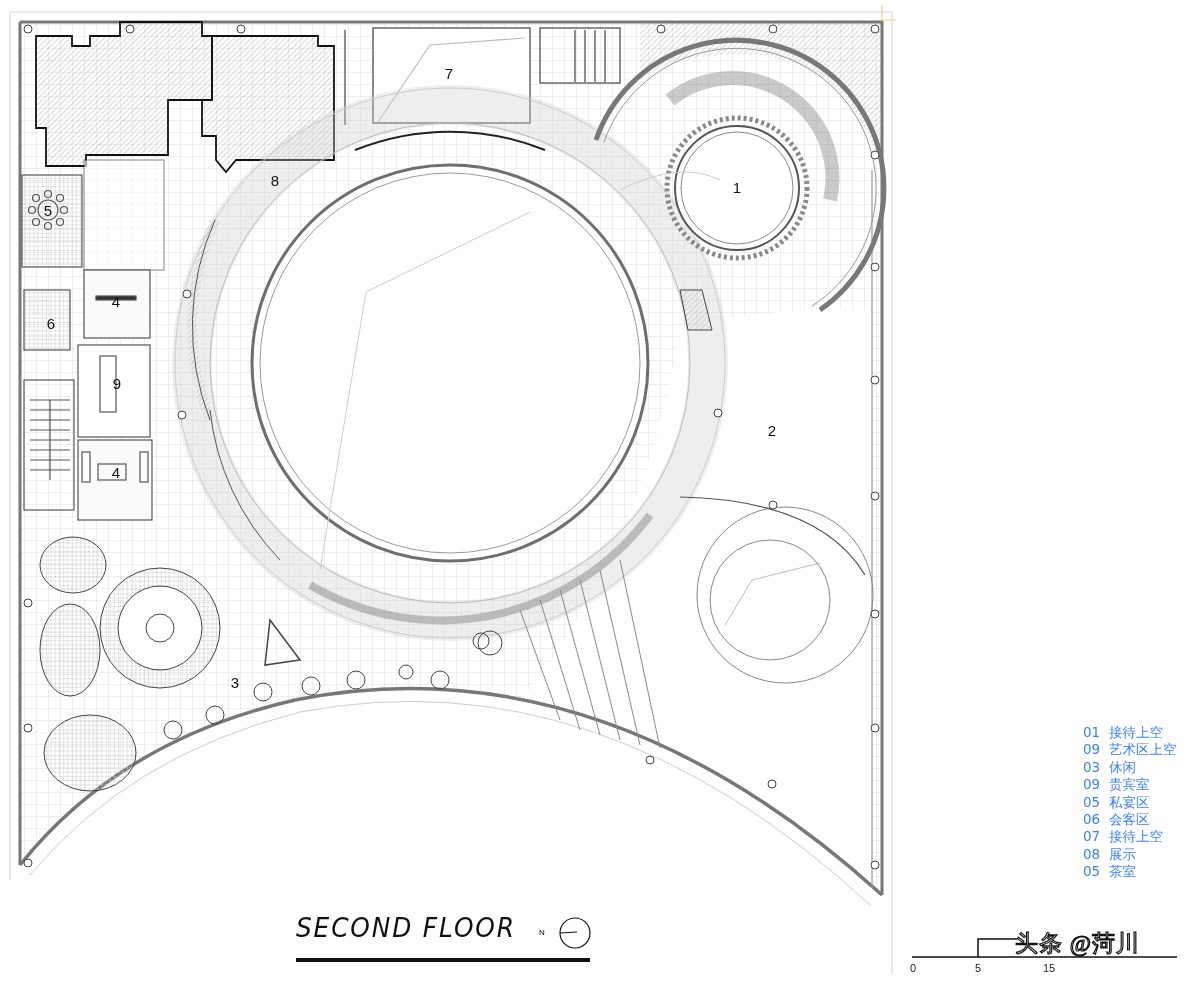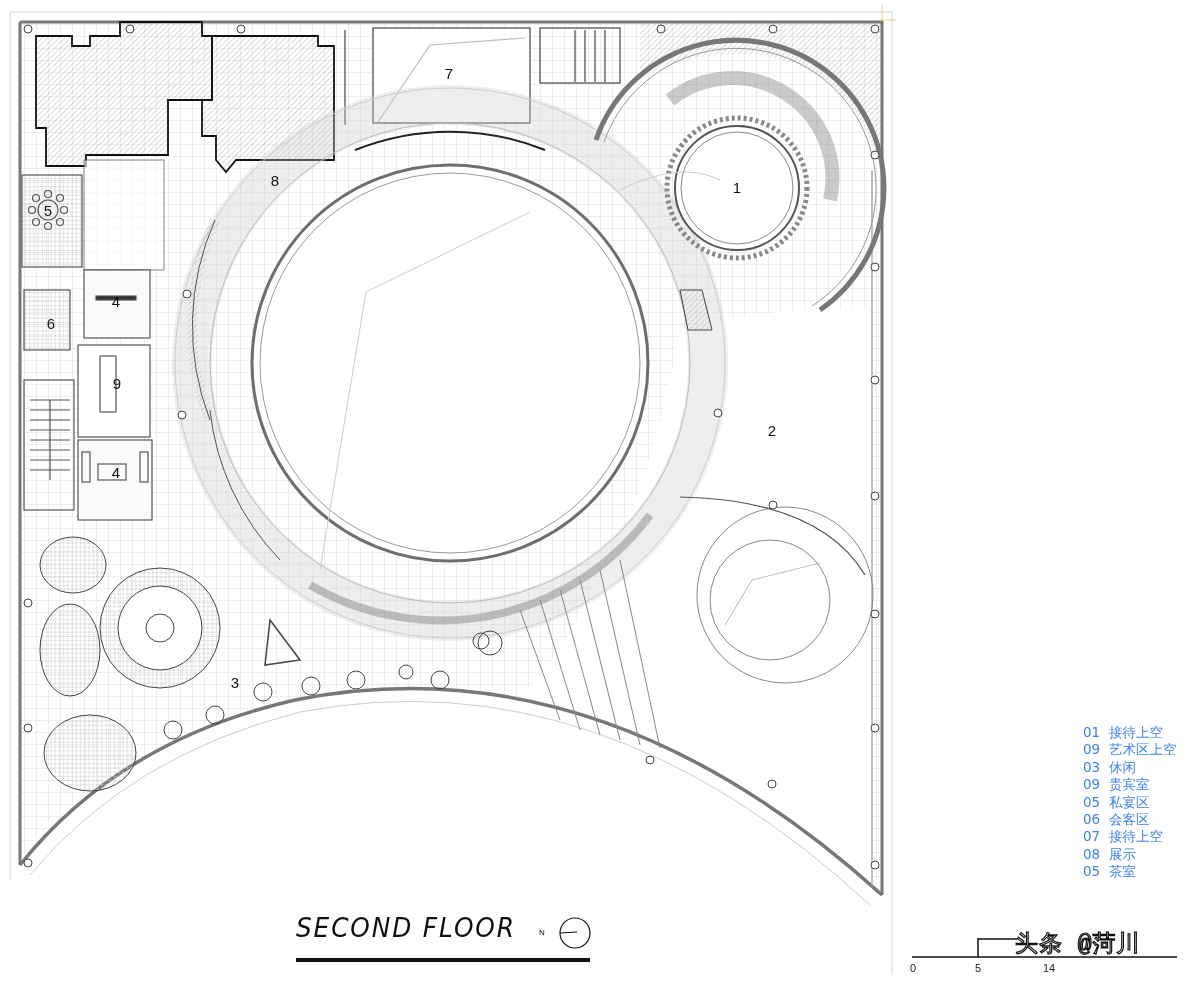--- a/index.html
+++ b/index.html
@@ -9,21 +9,21 @@
   .legend { position: absolute; left: 1083px; top: 724px; font-family: "DejaVu Sans", sans-serif; font-size: 13.5px; color: #3b82f6; line-height: 17.4px; }
   .legend-row { display: flex; gap: 10px; white-space: nowrap; }
   .legend-num { width: 16px; }
   .title-wrap { position: absolute; left: 296px; top: 912px; width: 294px; text-decoration: underline; }
   .title-text { font-family: "DejaVu Sans", sans-serif; font-style: italic; font-size: 27px; letter-spacing: 2px; color: #111; transform: scaleX(0.92); transform-origin: left; display: inline-block; }
   .title-bar { position: absolute; left: 0; top: 46px; width: 294px; height: 4px; background: #111; }
   .north { position: absolute; left: 539px; top: 914px; }
   .north-n { position: absolute; left: 0; top: 14px; font-size: 8px; font-family: "Liberation Sans", sans-serif; }
   .scale { position: absolute; left: 905px; top: 930px; width: 290px; height: 58px; }
   .scale-lbl { position: absolute; top: 32px; font-size: 11px; font-family: "Liberation Sans", sans-serif; color: #222; }
-  .watermark { position: absolute; left: 1015px; top: 928px; font-family: Liberation Mono, monospace; font-size: 23px; color: #fff; -webkit-text-stroke: 1.2px #111; letter-spacing: 1px; white-space: nowrap; }
+  .watermark { position: absolute; left: 1015px; top: 928px; font-family: Liberation Serif, serif; font-size: 23px; color: #fff; -webkit-text-stroke: 1.2px #111; letter-spacing: 1px; white-space: nowrap; }
 </style>
 </head>
 <body>
 
 <svg id="plan" viewBox="0 0 1200 988" xmlns="http://www.w3.org/2000/svg">
   <defs>
     <pattern id="grid" width="12" height="12" patternUnits="userSpaceOnUse">
       <path d="M12 0 L0 0 0 12" fill="none" stroke="#d6d6d6" stroke-width="0.8"></path>
     </pattern>
     <pattern id="hatch" width="4" height="4" patternUnits="userSpaceOnUse" patternTransform="rotate(45)">
@@ -268,17 +268,17 @@
   </svg>
 </div>
 
 <div class="scale">
   <svg width="290" height="30" style="position:absolute; left:0; top:0;">
     <path d="M7 27 L73 27 L73 9 L112 9" fill="none" stroke="#111" stroke-width="1.5"></path>
     <line x1="73" y1="27" x2="272" y2="27" stroke="#111" stroke-width="1.5"></line>
   </svg>
   <span class="scale-lbl" style="left:5px;">0</span>
   <span class="scale-lbl" style="left:70px;">5</span>
-  <span class="scale-lbl" style="left:138px;">14</span>
+  <span class="scale-lbl" style="left:138px;">15</span>
   <span class="scale-lbl" style="left:276px;margin-left:27px;">20</span>
 </div>
 
 <div class="watermark">头条 @菏川</div>
 
 </body></html>

